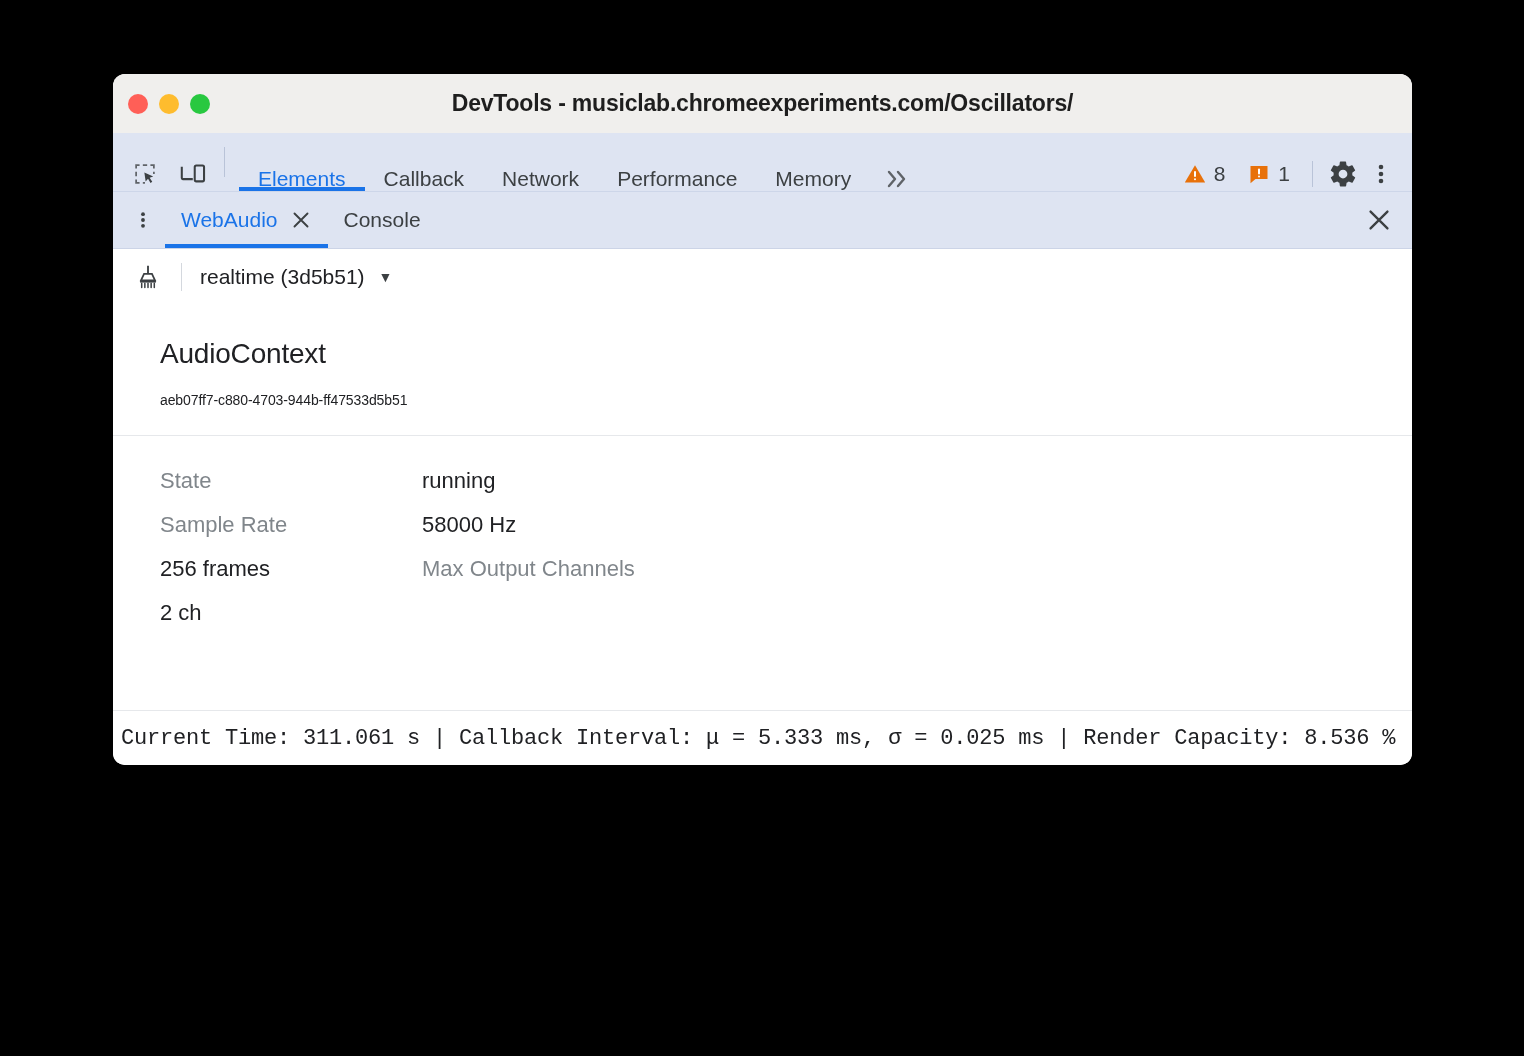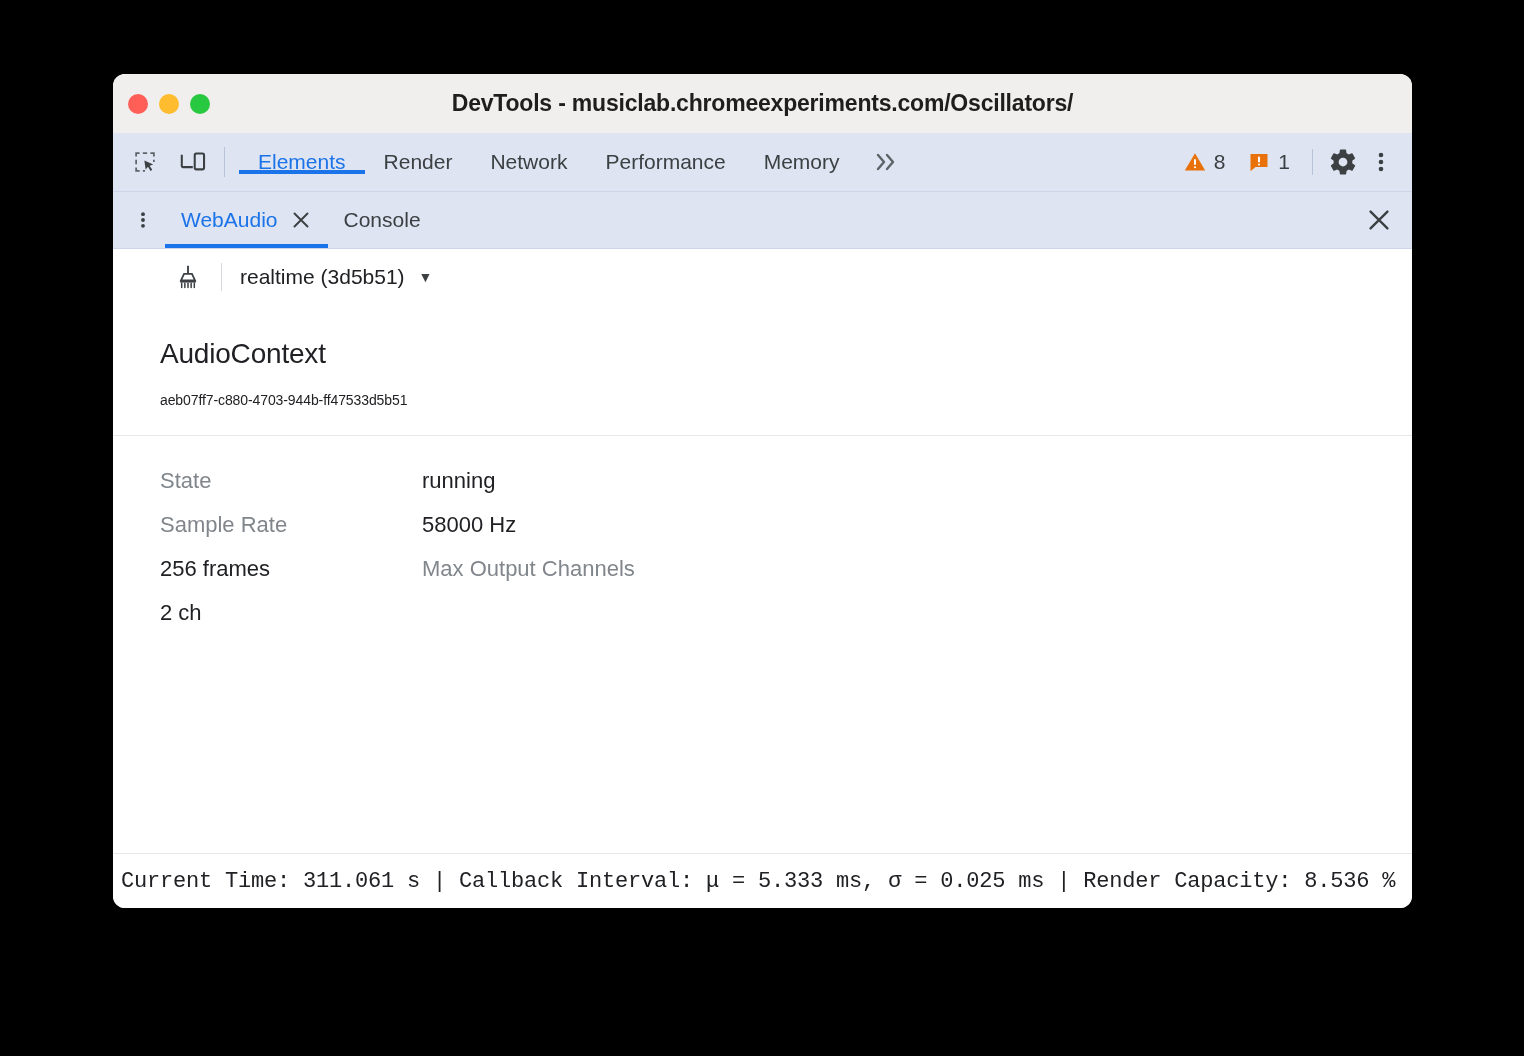--- a/index.html
+++ b/index.html
@@ -11,21 +11,21 @@
     overflow: hidden;
     font-family: "Liberation Sans", sans-serif;
     -webkit-font-smoothing: antialiased;
   }
 
   #window {
     position: absolute;
     left: 113px;
     top: 74px;
     width: 1299px;
-    height: 834px;
+    height: 691px;
     background: #ffffff;
     border-radius: 12px;
     overflow: hidden;
     display: flex;
     flex-direction: column;
   }
 
   
   .titlebar {
     position: relative;
@@ -63,21 +63,21 @@
     letter-spacing: -0.2px;
   }
 
   
   .maintabs {
     position: relative;
     height: 58px;
     min-height: 58px;
     background: #dee4f2;
     display: flex;
-    align-items: center;
+    align-items: flex-end;
     border-bottom: 1px solid #cdd6e9;
   }
   .tool-icons {
     display: flex;
     align-items: center;
     padding-left: 15px;
     gap: 14px;
   }
   .icon-btn {
     width: 34px;
@@ -192,21 +192,20 @@
 
   
   .ctxbar {
     height: 56px;
     min-height: 56px;
     background: #ffffff;
     display: flex;
     align-items: center;
     padding-left: 18px;
     border-bottom: 1px solid #ffffff;
-    margin-left: 40px;
   }
   .ctx-sep {
     width: 1px;
     height: 28px;
     background: #d4d8de;
     margin: 0 18px 0 16px;
   }
   .ctx-select {
     display: flex;
     align-items: center;
@@ -317,21 +316,21 @@
           <rect x="13.6" y="4.2" width="8.6" height="14.6" rx="1.4" fill="none" stroke="#3c4043" stroke-width="1.9"></rect>
         </svg>
       </div>
     </div>
     <div class="vsep"></div>
     <div class="tabs">
       <div class="tab active">
         <span>Elements</span>
       </div>
       <div class="tab">
-        <span>Render</span>
+        <span>Callback</span>
       </div>
       <div class="tab">
         <span>Network</span>
       </div>
       <div class="tab">
         <span>Performance</span>
       </div>
       <div class="tab">
         <span>Memory</span>
       </div>

